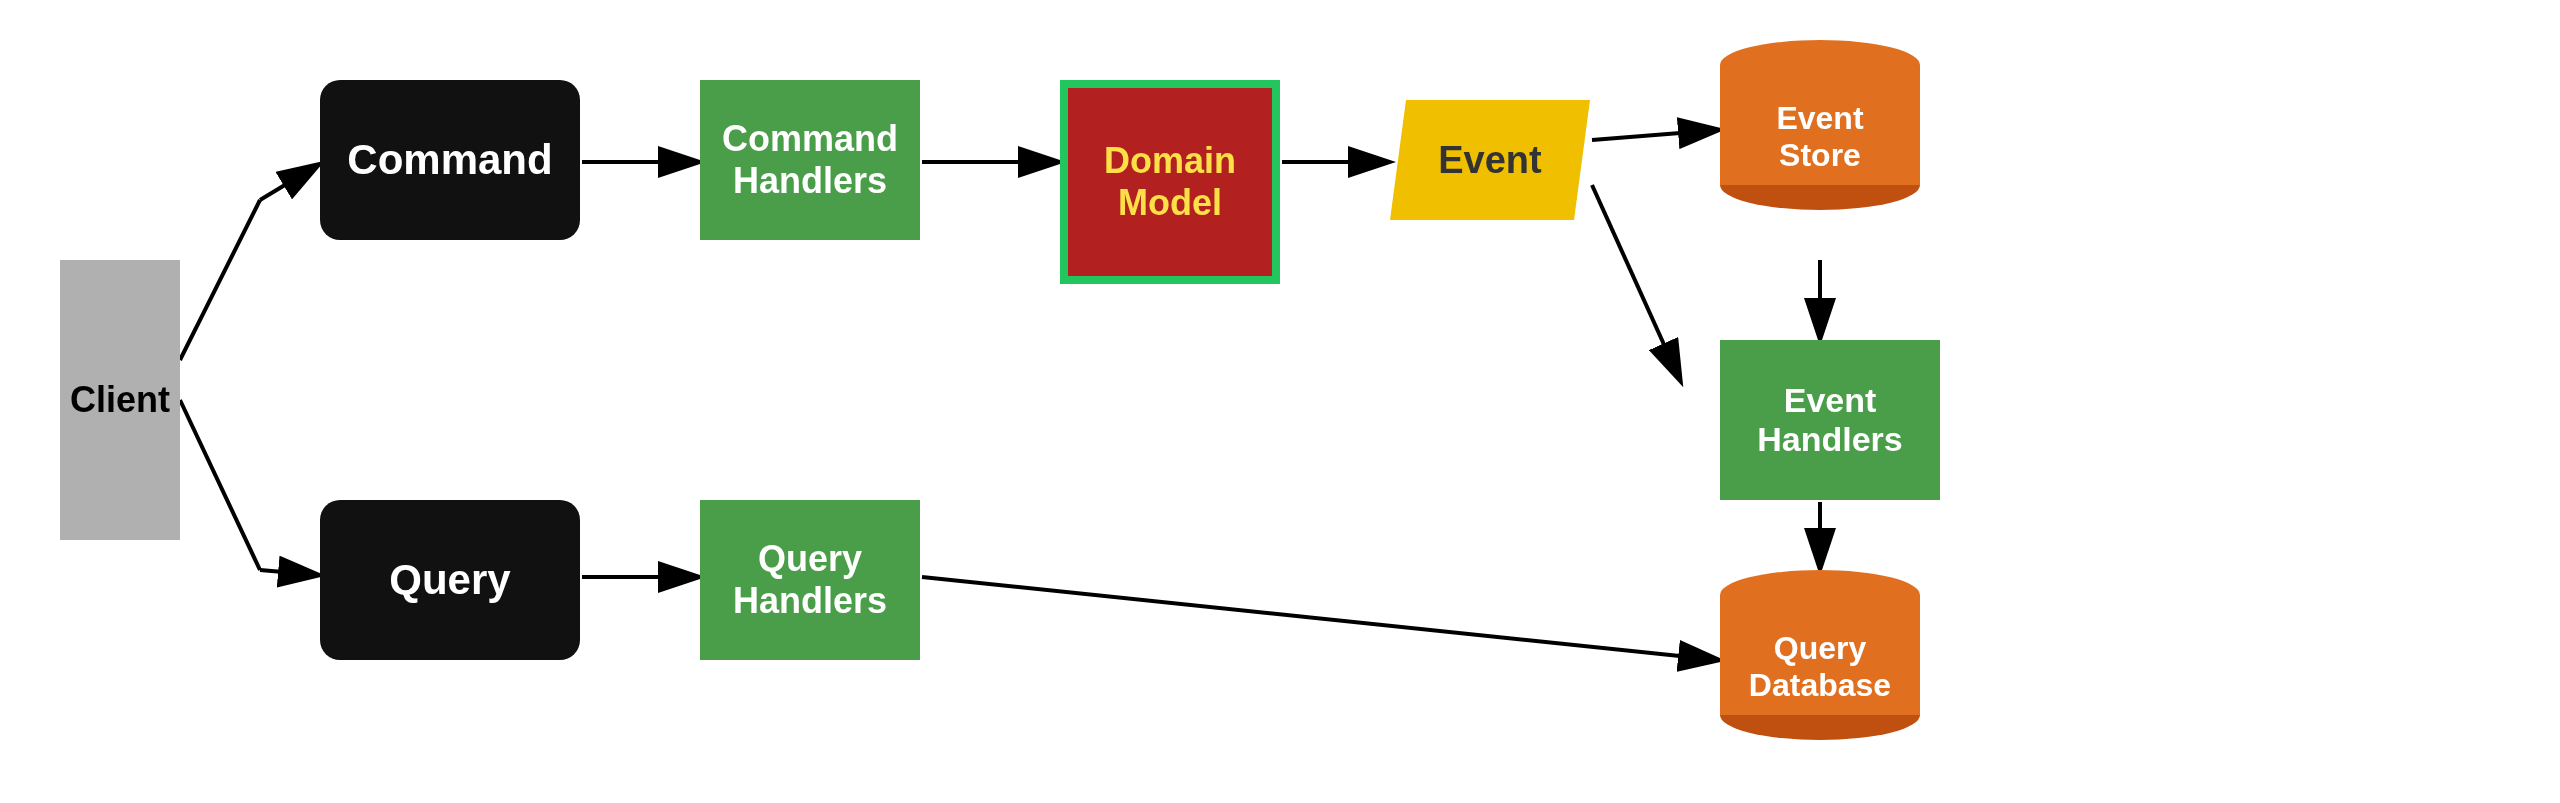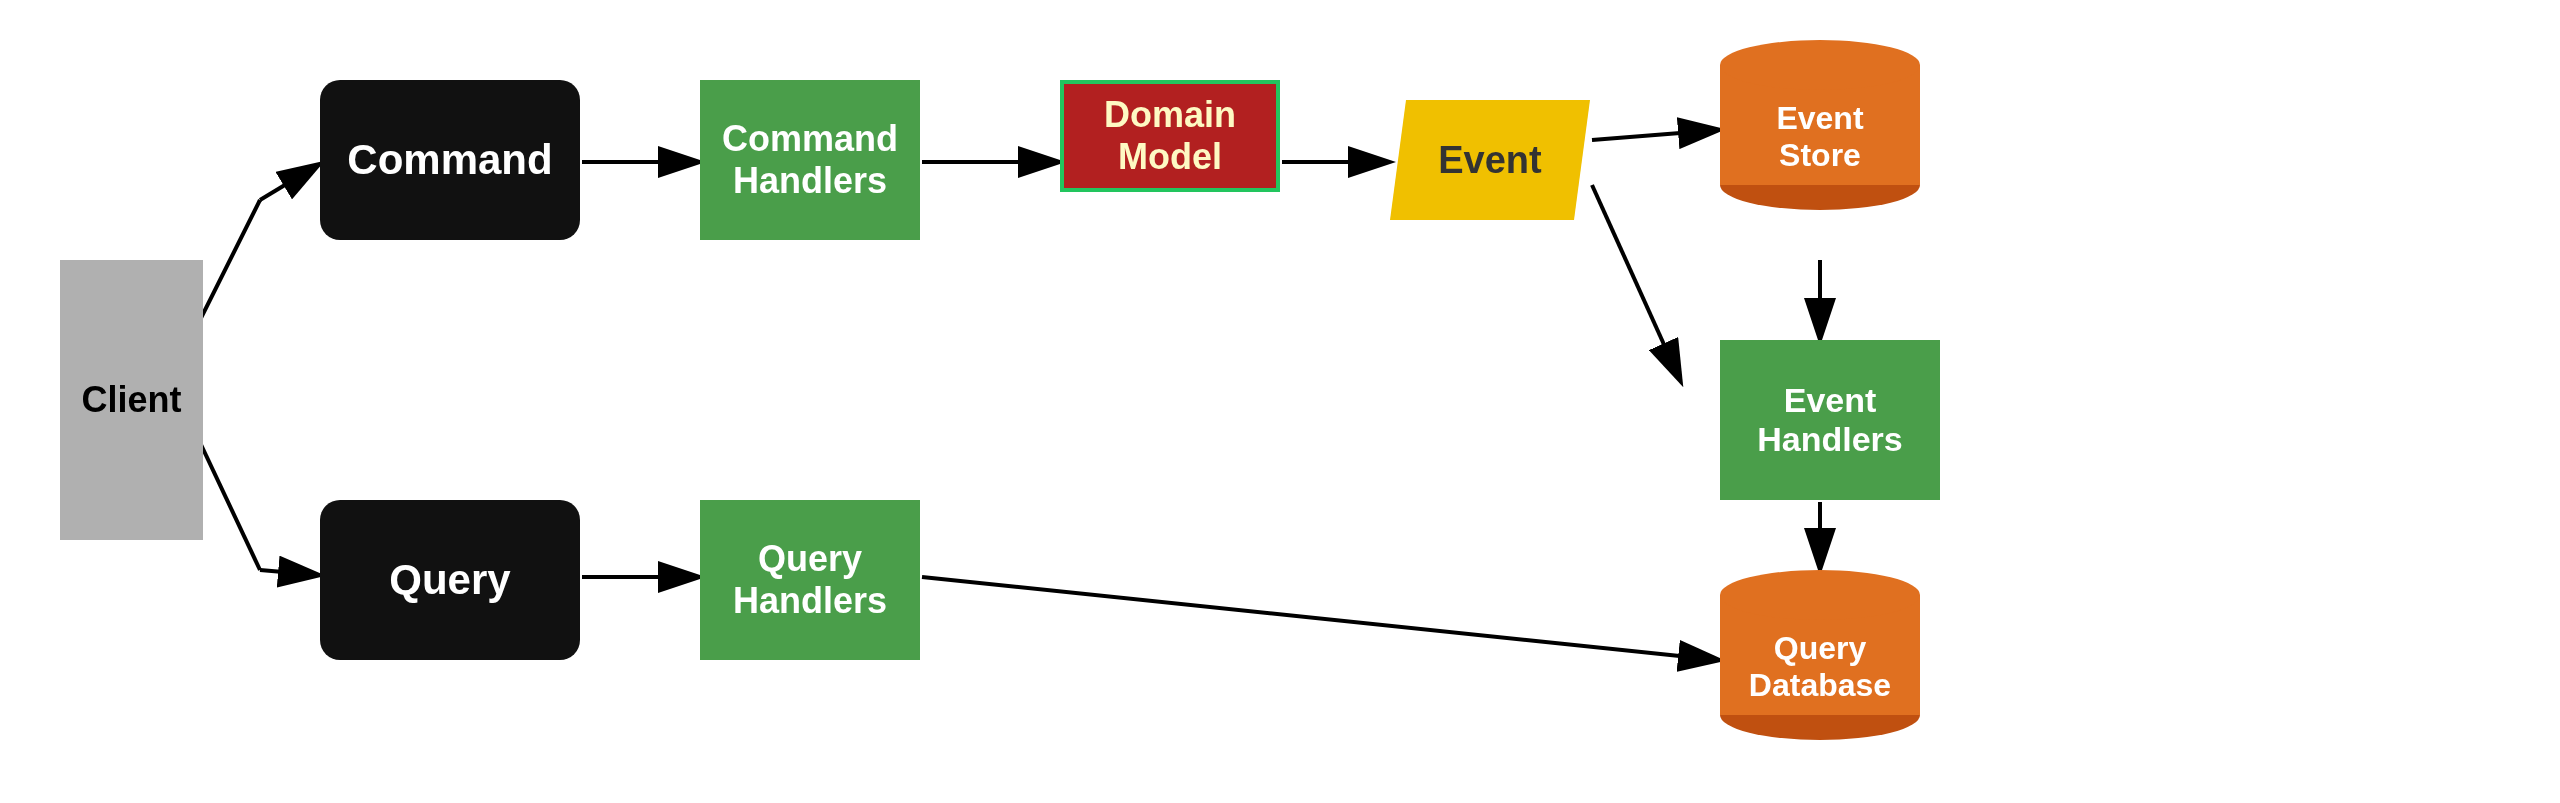--- a/index.html
+++ b/index.html
@@ -17,21 +17,21 @@
       height: 803px;
       position: relative;
       background: white;
     }
 
     
     .client-box {
       position: absolute;
       left: 60px;
       top: 260px;
-      width: 143px;
+      width: 120px;
       height: 280px;
       background: #b0b0b0;
       display: flex;
       align-items: center;
       justify-content: center;
       font-size: 36px;
       font-weight: bold;
       color: #000;
     }
 
@@ -85,29 +85,29 @@
       color: white;
       text-align: center;
     }
 
     
     .domain-model-box {
       position: absolute;
       left: 1060px;
       top: 80px;
       width: 220px;
-      height: 112px;
+      height: 204px;
       background: #b22020;
-      border: 4px solid #22c55e;
+      border: 8px solid #22c55e;
       display: flex;
       align-items: center;
       justify-content: center;
       font-size: 36px;
       font-weight: bold;
-      color: #fef9c3;
+      color: #fde047;
       text-align: center;
     }
 
     
     .event-shape {
       position: absolute;
       left: 1390px;
       top: 100px;
       width: 200px;
       height: 120px;

